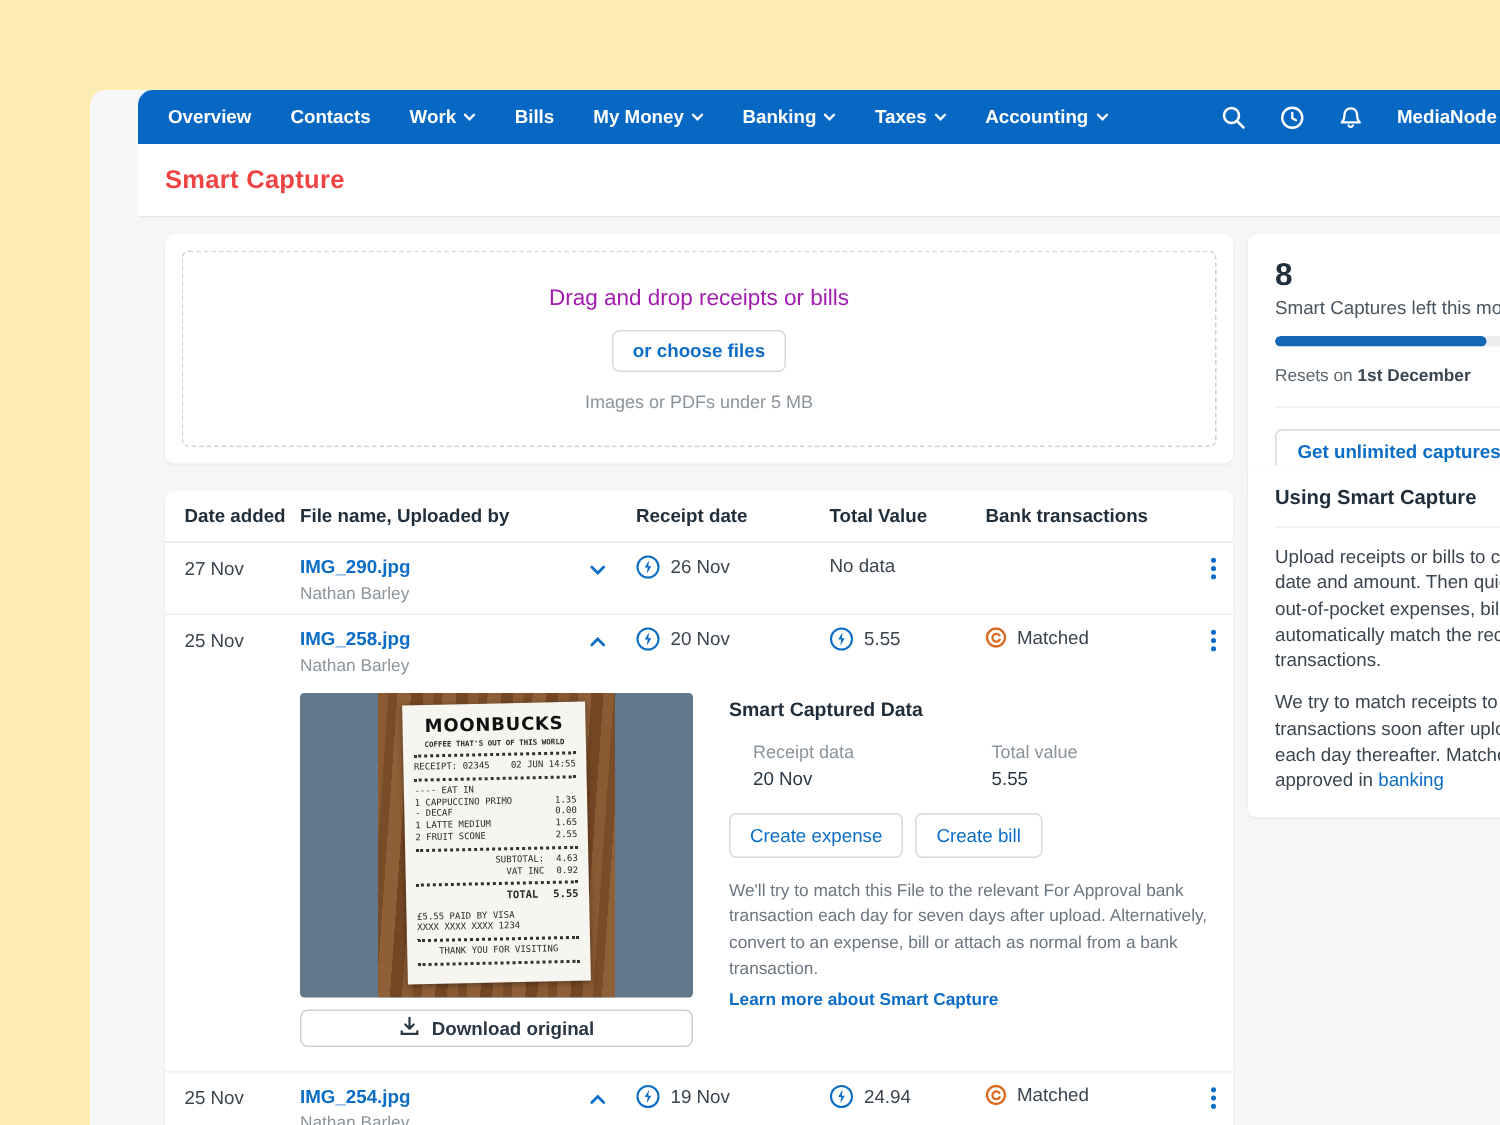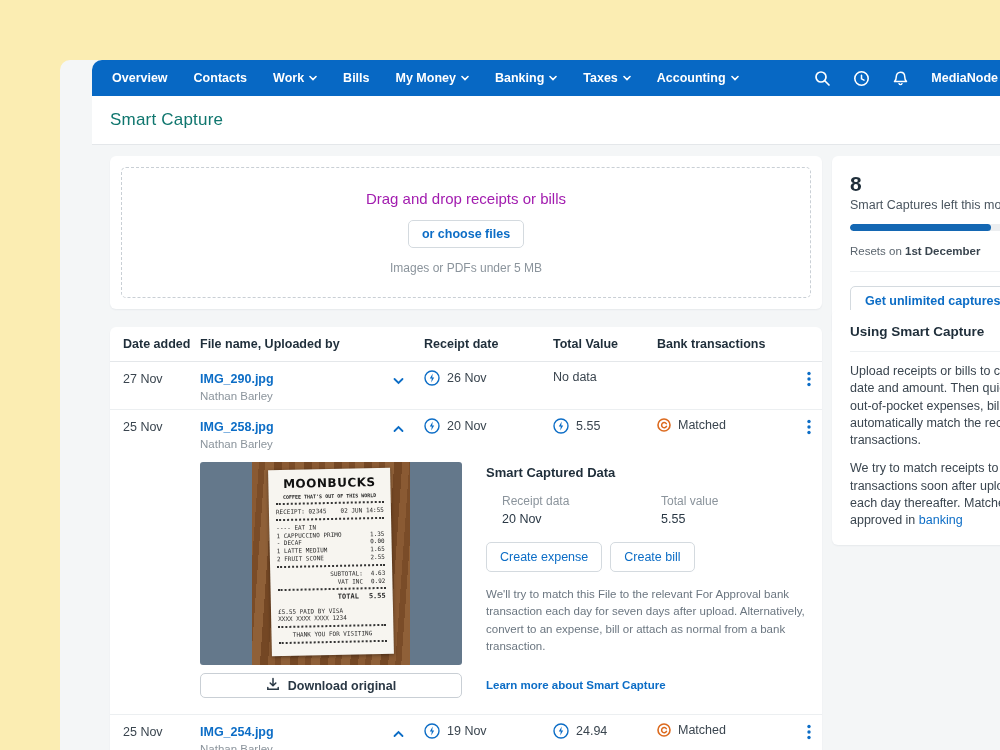--- a/index.html
+++ b/index.html
@@ -16,21 +16,21 @@
               display:flex; align-items:center; gap:5px; cursor:pointer; white-space:nowrap; }
   .caret { width:8px; height:8px; display:inline-block; }
   .caret svg { display:block; }
   .nav-right { position:absolute; right:0; top:0; height:36px; display:flex; align-items:center; gap:22px; padding-right:2px; }
   .nav-icon { width:17px; height:17px; cursor:pointer; }
   .nav-company { color:#fff; font-size:12.5px; font-weight:bold; white-space:nowrap; }
 
   
   .page-header { position:relative; height:49px; background:#fff; border-bottom:1px solid #E4E7EA;
                  display:flex; align-items:center; padding-left:18px; }
-  .page-title { font-size:17px; font-weight:normal; color:#0f766e; letter-spacing:.2px; }
+  .page-title { font-size:17px; font-weight:bold; color:#ef4444; letter-spacing:.2px; }
 
   
   .content { position:relative; }
 
   .card { background:#fff; border-radius:6px; box-shadow:0 1px 2px rgba(20,40,60,.06); }
 
   
   .dropzone-card { position:absolute; left:18px; top:11px; width:712px; height:153px; padding:11px; }
   .dropzone { width:100%; height:100%; border:1.5px dashed #C9CFD5; border-radius:5px;
               display:flex; flex-direction:column; align-items:center; justify-content:center; gap:13px; }
@@ -94,21 +94,21 @@
   .detail-right { flex:1; padding-top:3px; }
   .panel-title { font-size:13px; font-weight:bold; color:#1F2E3A; }
   .panel-fields { display:flex; margin-top:14px; }
   .panel-field { width:143px;margin-left:16px; }
   .pf-label { font-size:12px; color:#8B949C; }
   .pf-value { font-size:12.5px; color:#2A3845; margin-top:4px; }
   .panel-btns { display:flex; gap:8px; margin-top:16px; }
   .panel-btn { background:#fff; border:1px solid #D4DADF; border-radius:5px; padding:7px 13px;
                color:#0C6DC6; font-size:12.5px; font-weight:normal; cursor:pointer; }
   .panel-note { font-size:11.5px; color:#6B7680; line-height:1.5; margin-top:14px; max-width:330px; }
-  .panel-link { font-size:11.5px; font-weight:bold; color:#0C6DC6; margin-top:24px; cursor:pointer; display:inline-block; }
+  .panel-link { font-size:11.5px; font-weight:bold; color:#0C6DC6; margin-top:6px; cursor:pointer; display:inline-block; }
 
   .icon16 { width:16px; height:16px; flex:none; }
   .icon14 { width:14px; height:14px; flex:none; }
 </style>
 </head>
 <body>
 
 <div class="app">
 
   <div class="nav">

